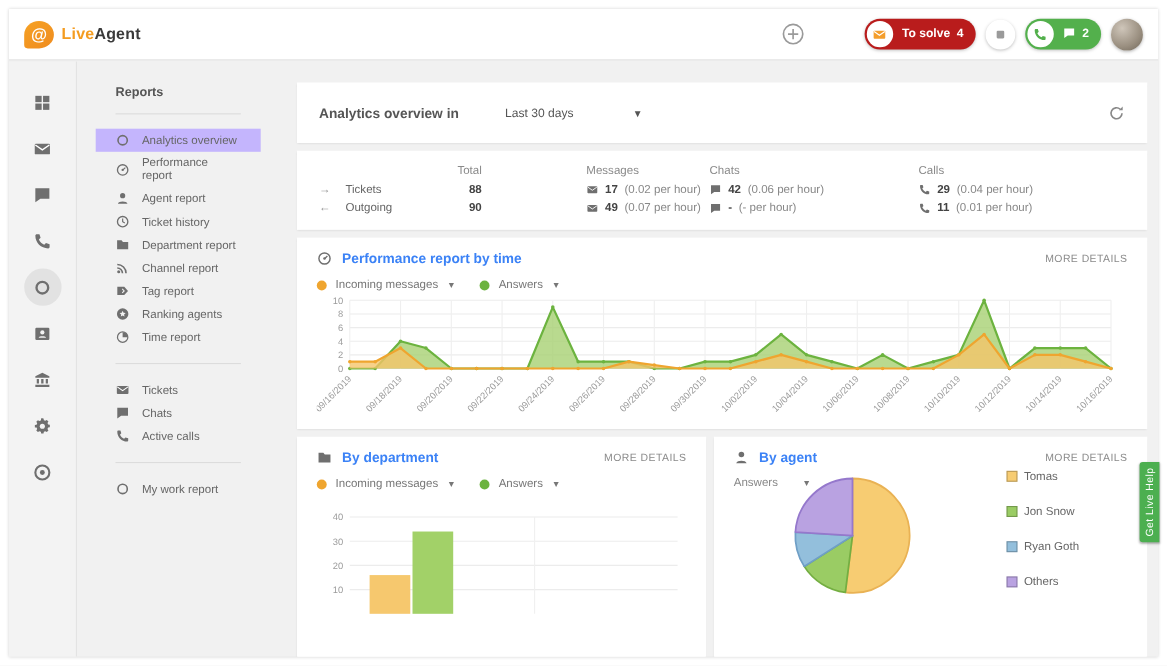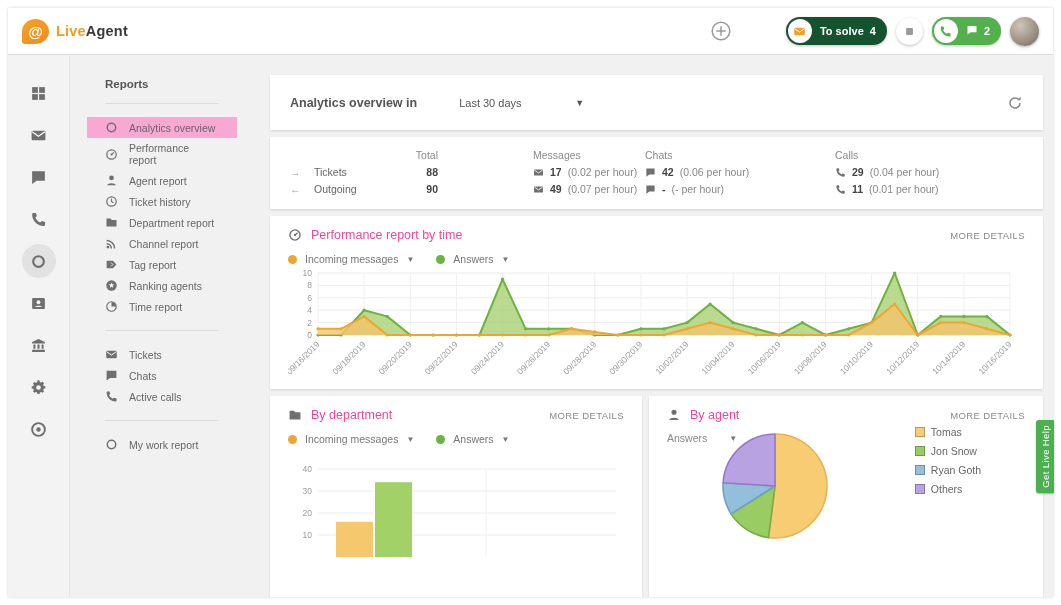--- a/index.html
+++ b/index.html
@@ -20,21 +20,21 @@
   .brand-live { color:#f49c20; } .brand-agent { color:#3a3a3a; }
   .topbar-right { margin-left:auto; display:flex; align-items:center; gap:9px; }
   .round-btn { width:27px; height:27px; border-radius:50%; display:flex; align-items:center;
                justify-content:center; color:#9a9a9a; background:#fff; cursor:pointer; }
   .round-btn.shadow { box-shadow:0 1px 3px rgba(0,0,0,.25); }
   .pill { height:28px; border-radius:15px; display:flex; align-items:center; padding:2px;
           color:#fff; font-size:11px; font-weight:bold; cursor:pointer;
           box-shadow:0 1px 3px rgba(0,0,0,.25); }
   .pill .pill-circle { width:24px; height:24px; border-radius:50%; background:#fff;
           display:flex; align-items:center; justify-content:center; }
-  .pill-orange { background:#14532d;margin-left:42px; }
+  .pill-orange { background:#b91c1c;margin-left:42px; }
   .pill-green  { background:#53b04c; }
   .pill-label { padding:0 6px 0 8px; } .pill-count { padding-right:9px; }
   .avatar { width:29px; height:29px; border-radius:50%;
             background:radial-gradient(circle at 35% 30%, #cfc6ba, #9a8f80 60%, #6e6558);
             box-shadow:0 1px 3px rgba(0,0,0,.3); cursor:pointer; }
 
   
   .rail { position:absolute; left:0; top:48px; bottom:0; width:62px; background:#f3f3f3;
           border-right:1px solid #e3e3e3; display:flex; flex-direction:column;
           align-items:center; padding-top:20px; gap:8px; }
@@ -42,21 +42,21 @@
                justify-content:center; color:#6f6f6f; cursor:pointer; }
   .rail-item.active { background:#e2e2e2; }
 
   
   .sidebar { position:absolute; left:63px; top:48px; bottom:0; width:166px; padding:22px 0 0 16px; }
   .sb-title { font-size:11.5px; font-weight:bold; color:#555; padding:0 18px; }
   .sb-divider { border-top:1px solid #dcdcdc; margin:13px 18px; }
   .sb-item { display:flex; align-items:center; gap:11px; padding:4px 18px; cursor:pointer; }
   .sb-item .sb-ico { color:#6f6f6f; display:flex; }
   .sb-item .sb-label { font-size:10.5px; color:#666; }
-  .sb-item.active { background:#f9a8d4; }
+  .sb-item.active { background:#c4b5fd; }
 
   
   .main { position:absolute; left:262px; top:48px; right:10px; bottom:0; padding-top:19px;
           display:flex; flex-direction:column; gap:7px; }
   .card { background:#fff; box-shadow:0 1px 2px rgba(0,0,0,.12); }
 
   .overview-card { height:55px; display:flex; align-items:center; padding:0 20px; flex:none; }
   .overview-title { font-size:12.5px; font-weight:bold; color:#555; }
   .range-select { margin-left:42px; display:flex; align-items:center; width:125px;
                   justify-content:space-between; cursor:pointer; }
@@ -72,34 +72,34 @@
   .st-pl { padding-left:95px; }
   .st-dir { color:#999; display:inline-block; width:26px; padding-left:2px; }
   .st-lbl { color:#666; }
   .st-num { font-weight:bold; color:#444; }
   .st-cell { display:flex; align-items:flex-end; gap:6px; color:#888; }
   .st-cell .ci { color:#6f6f6f; display:flex; }
 
   .perf-card { flex:none; padding:12px 18px 6px; }
   .card-head { display:flex; align-items:center; gap:9px; }
   .card-head .hico { color:#6f6f6f; display:flex; }
-  .card-title { font-size:12.5px; font-weight:normal; color:#ec4899; }
+  .card-title { font-size:12.5px; font-weight:bold; color:#3b82f6; }
   .more-link { margin-left:auto; font-size:9.5px; color:#8a8a8a; letter-spacing:.4px; cursor:pointer; }
   .legend-row { display:flex; align-items:center; gap:8px; margin:11px 0 2px; }
   .leg-dot { width:9px; height:9px; border-radius:50%; }
   .leg-label { font-size:10.5px; color:#777; }
   .leg-caret { font-size:8px; color:#777; margin-right:14px; cursor:pointer; }
 
   .bottom-row { display:flex; gap:7px; flex:none; }
   .dept-card { width:372px; height:230px; padding:12px 18px; }
   .agent-card { flex:1; height:230px; padding:12px 18px; position:relative; }
   .agent-filter { display:flex; align-items:center; gap:22px; margin-top:10px; cursor:pointer; }
   .agent-filter .leg-label { font-size:10.5px; color:#888; }
   .pie-wrap { position:absolute; left:68px; top:32px; }
-  .pie-legend { position:absolute; right:62px; top:30px; display:flex; flex-direction:column; gap:7px; }
+  .pie-legend { position:absolute; right:62px; top:30px; display:flex; flex-direction:column; gap:20px; }
   .pl-item { display:flex; align-items:center; gap:6px; }
   .pl-swatch { width:10px; height:10px; border:1px solid rgba(0,0,0,.25); }
   .pl-name { font-size:10.5px; color:#666; }
 
   .help-tab { position:absolute; left:1036px; top:420px; width:18px; height:73px;
               background:#4caf50; border-radius:3px 0 0 3px; color:#fff; cursor:pointer;
               display:flex; align-items:center; justify-content:center; box-shadow:0 1px 2px rgba(0,0,0,.3); }
   .help-tab span { writing-mode:vertical-rl; transform:rotate(180deg); font-size:9.5px;
                    letter-spacing:.4px; white-space:nowrap; }
 

